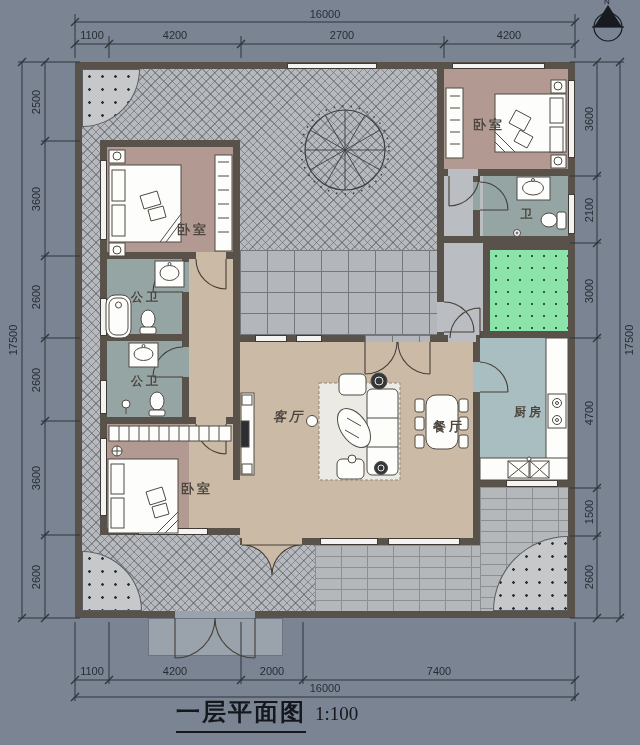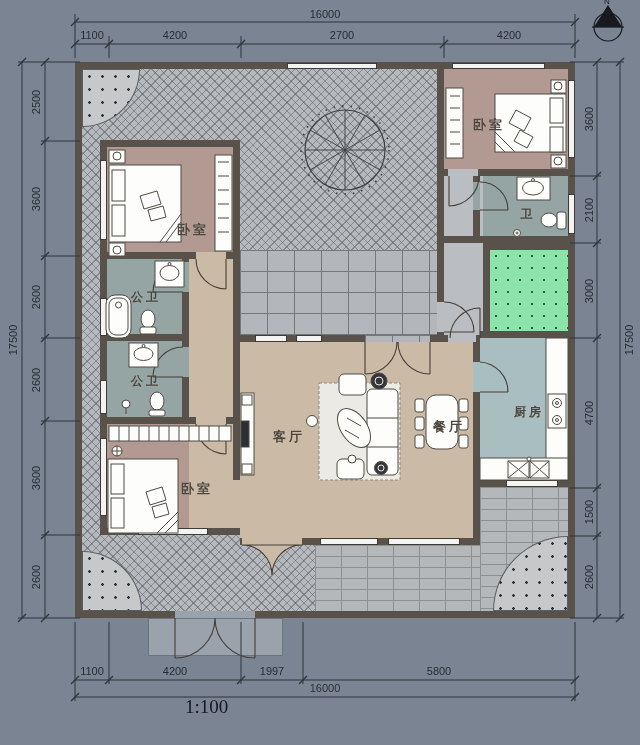--- a/index.html
+++ b/index.html
@@ -295,22 +295,22 @@
   </svg>
 
   <div class="dlabel" style="left:325px;top:14px;">16000</div>
   <div class="dlabel" style="left:92px;top:35px;">1100</div>
   <div class="dlabel" style="left:175px;top:35px;">4200</div>
   <div class="dlabel" style="left:342px;top:35px;">2700</div>
   <div class="dlabel" style="left:509px;top:35px;">4200</div>
 
   <div class="dlabel" style="left:92px;top:671px;">1100</div>
   <div class="dlabel" style="left:175px;top:671px;">4200</div>
-  <div class="dlabel" style="left:272px;top:671px;">1997</div>
-  <div class="dlabel" style="left:439px;top:671px;">5800</div>
+  <div class="dlabel" style="left:272px;top:671px;">2000</div>
+  <div class="dlabel" style="left:439px;top:671px;">7400</div>
   <div class="dlabel" style="left:325px;top:688px;">16000</div>
 
   <div class="dlabel v" style="left:13px;top:340px;">17500</div>
   <div class="dlabel v" style="left:36px;top:102px;">2500</div>
   <div class="dlabel v" style="left:36px;top:199px;">3600</div>
   <div class="dlabel v" style="left:36px;top:297px;">2600</div>
   <div class="dlabel v" style="left:36px;top:380px;">2600</div>
   <div class="dlabel v" style="left:36px;top:478px;">3600</div>
   <div class="dlabel v" style="left:36px;top:577px;">2600</div>
 
@@ -321,21 +321,22 @@
   <div class="dlabel v" style="left:589px;top:512px;">1500</div>
   <div class="dlabel v" style="left:589px;top:577px;">2600</div>
   <div class="dlabel v" style="left:629px;top:340px;">17500</div>
 
   <div class="rlabel" style="left:193px;top:230px;">卧室</div>
   <div class="rlabel" style="left:146px;top:297px;font-size:12px;">公卫</div>
   <div class="rlabel" style="left:146px;top:381px;font-size:12px;">公卫</div>
   <div class="rlabel" style="left:197px;top:489px;">卧室</div>
   <div class="rlabel" style="left:489px;top:125px;">卧室</div>
   <div class="rlabel" style="left:528px;top:214px;font-size:12px;">卫</div>
-  <div class="rlabel" style="left:289px;top:437px;">客厅</div>
+  <div class="rlabel" style="left:289px;top:417px;font-style:italic;">客厅</div>
   <div class="rlabel" style="left:449px;top:427px;">餐厅</div>
   <div class="rlabel" style="left:529px;top:412px;font-size:12px;">厨房</div>
 
   <div id="northN">N</div>
   <div id="title">
+    <span class="t1">一层平面图</span>
     <span class="t2">1:100</span>
   </div>
 </div>
 
 </body></html>

